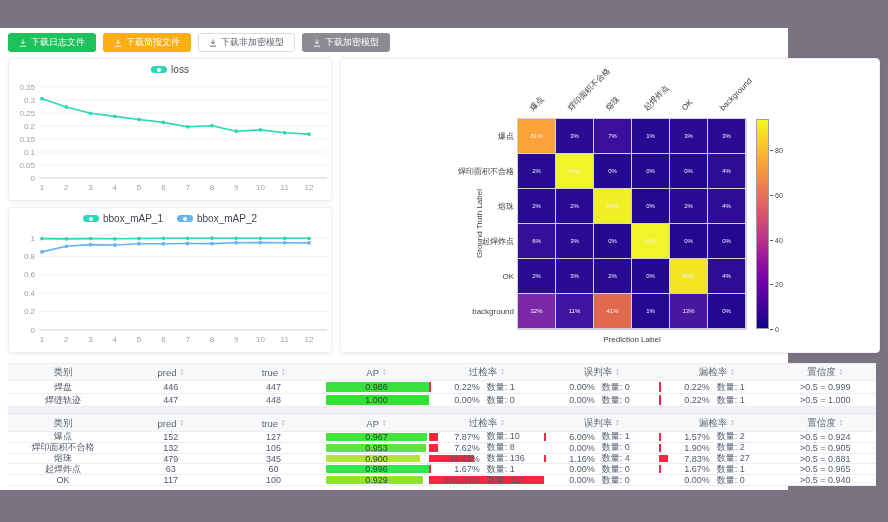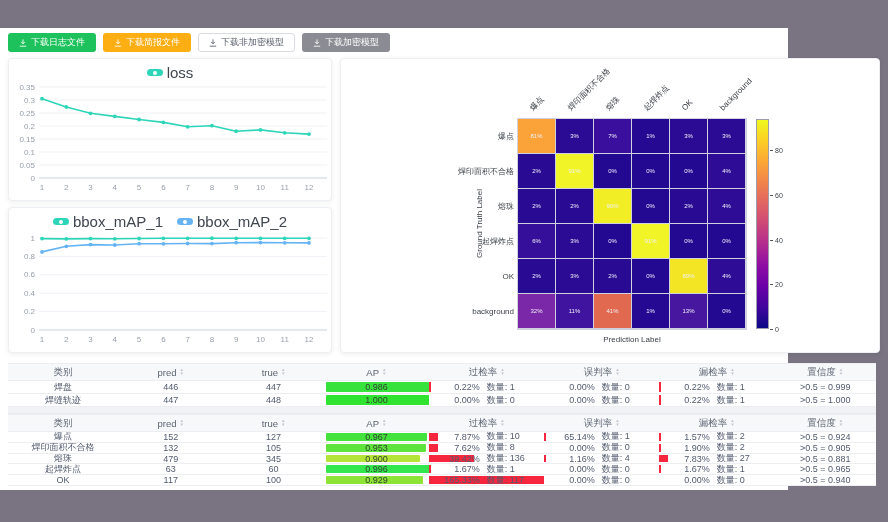--- a/index.html
+++ b/index.html
@@ -22,21 +22,21 @@
   
   .card{position:absolute;background:#fff;border:1px solid #edeff3;border-radius:4px;box-shadow:0 1px 5px rgba(31,35,41,.08);}
   #card-loss{left:8px;top:30px;width:324px;height:143px;}
   #card-map{left:8px;top:179px;width:324px;height:146px;}
   #card-cm{left:340px;top:30px;width:540px;height:295px;}
 
   .legend{position:absolute;top:5px;left:0;right:0;display:flex;justify-content:center;gap:14px;z-index:2;}
   .lg-item{display:inline-flex;align-items:center;gap:4px;cursor:pointer;}
   .lg-marker{position:relative;width:16px;height:7px;border-radius:4px;display:inline-block;}
   .lg-dot{position:absolute;left:6px;top:1.5px;width:4px;height:4px;border-radius:50%;background:#fff;}
-  .lg-label{font-size:15px;color:#3f4650;}
+  .lg-label{font-size:10px;color:#3f4650;}
   svg.chart{position:absolute;left:0;top:0;}
   svg.chart text{fill:#98a0ab;font-size:8px;font-family:"Liberation Sans",sans-serif;}
 
   
   .cm-title{position:absolute;top:10px;left:77px;width:428px;text-align:center;font-size:11px;font-weight:bold;color:#23272e;}
   .cm-bg{position:absolute;left:176px;top:59px;width:230px;height:212px;background:#cfd1de;}
   .cm-cell{position:absolute;display:flex;align-items:center;justify-content:center;font-size:6px;color:#f0f0f8;}
   .cm-rowlab{position:absolute;width:110px;text-align:right;font-size:8px;color:#3c4148;height:35px;line-height:35px;white-space:nowrap;}
   .cm-collab{position:absolute;font-size:8px;color:#3c4148;white-space:nowrap;transform:rotate(-45deg);transform-origin:0 100%;height:10px;line-height:10px;}
   .cm-ylabel{position:absolute;left:83px;top:160px;width:110px;text-align:center;font-size:8px;color:#3c4148;transform:rotate(-90deg);}
@@ -462,21 +462,21 @@
               <span class="ap-bar" style="width: 96.7%; background: rgb(67, 226, 60);"></span>
               <span class="ap-text">0.967</span>
             </div>
             <div class="td c4">
               <span class="rate-bar" style="width: calc(7.87%); min-width: 2px;"></span>
               <span class="rate-pct">7.87%</span>
               <span class="rate-count">数量: 10</span>
             </div>
             <div class="td c5">
               <span class="rate-bar" style="width: calc(0.79%); min-width: 2px;"></span>
-              <span class="rate-pct">65.14%</span>
+              <span class="rate-pct">6.00%</span>
               <span class="rate-count">数量: 1</span>
             </div>
             <div class="td c6">
               <span class="rate-bar" style="width: calc(1.57%); min-width: 2px;"></span>
               <span class="rate-pct">1.57%</span>
               <span class="rate-count">数量: 2</span>
             </div>
             <div class="td c7">&gt;0.5 = 0.924</div>
           </div>
           <div class="tr dense">

